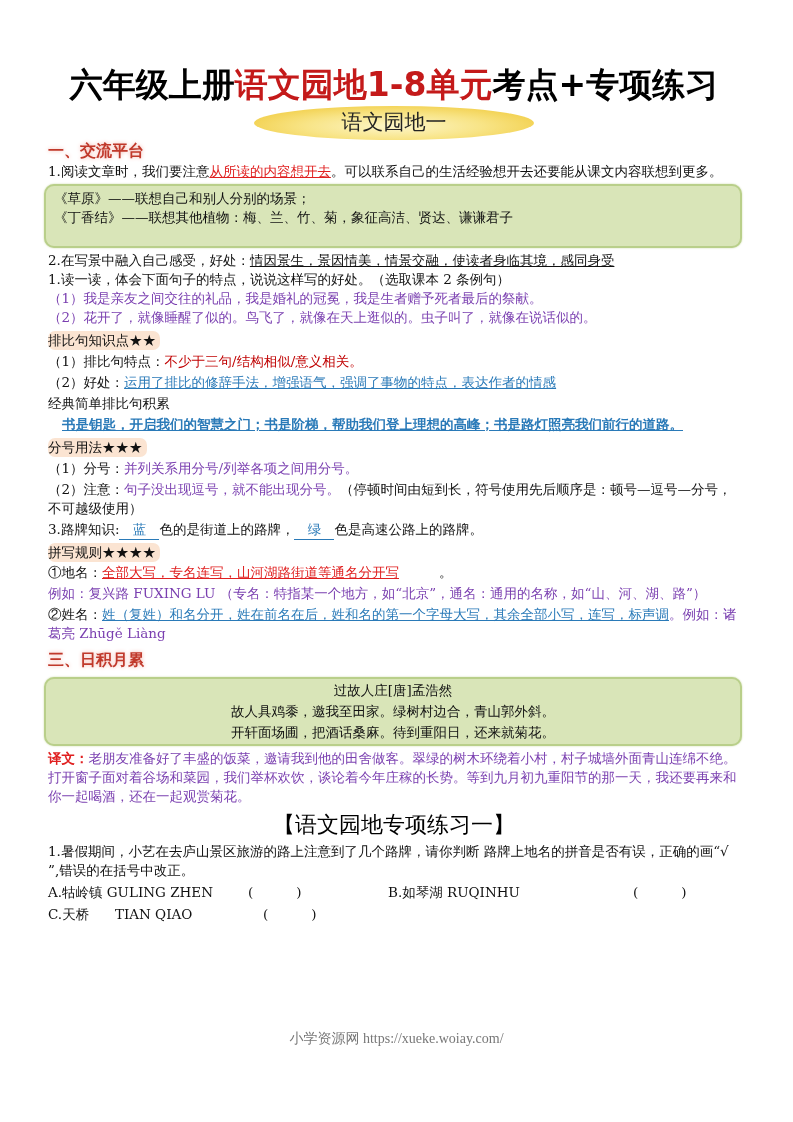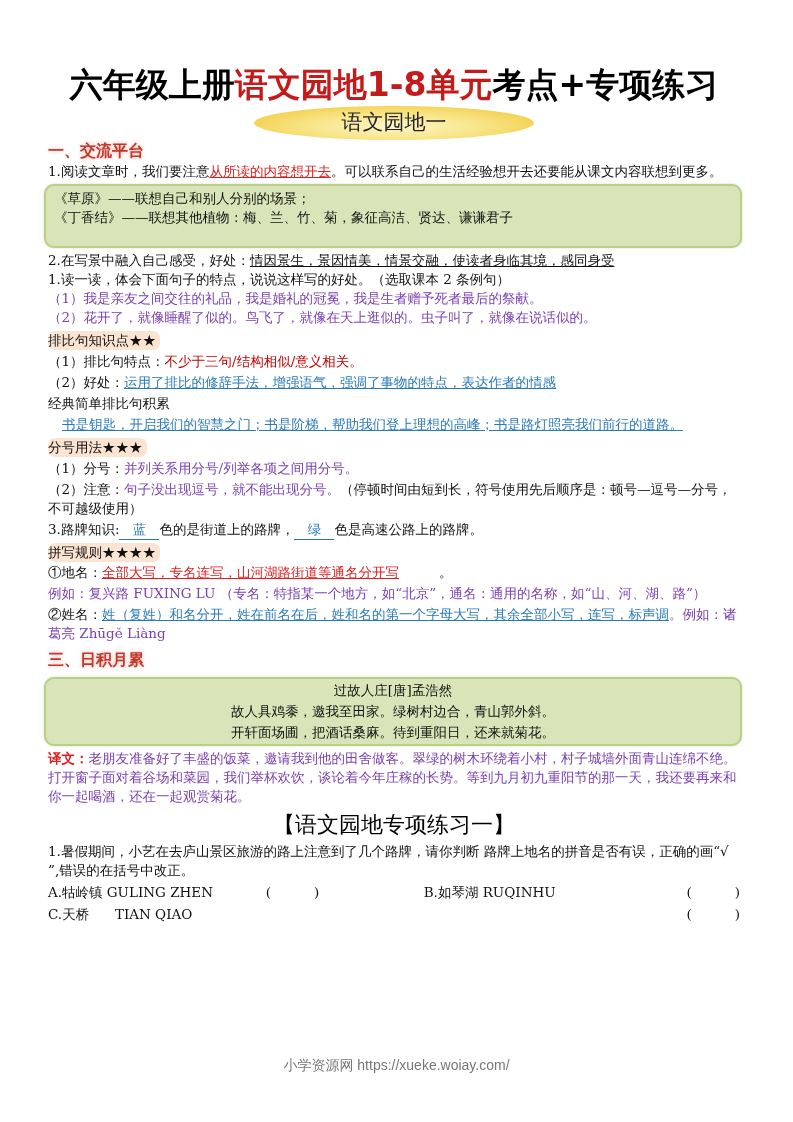--- a/index.html
+++ b/index.html
@@ -36,31 +36,31 @@
     .u { text-decoration: underline; }
     .green-box {
       background: #d9e5b8; border: 2px solid #b9cf8a; border-radius: 10px;
       padding: 3px 8px; margin: 3px -2px 3px -4px;
       box-shadow: 0 0 2px #c8d8a4;
     }
     .tag {
       display: inline-block; background: #fbe4d2; padding: 0 4px 0 0;
       font-size: 13.5px; line-height: 19px; border-radius: 7px;
     }
-    .ind2 { padding-left: 14px; }
+    .ind2 { padding-left: 14px; font-weight: bold; }
     .center { text-align: center; }
     .section2-title {
       text-align: center; font-size: 22px; line-height: 30px; margin: 4px 0 2px 0;
       font-family: "DejaVu Serif", serif; color: #000;
     }
-    .row { display: flex; justify-content: space-between; }
+    .row { display: flex; }
     .row span { white-space: pre; }
     .footer {
-      position: absolute; left: 0; right: 0; top: 1057px; text-align: center;
-      font-family: Liberation Sans, sans-serif; font-size: 14px; color: #777;
+      position: absolute; left: 0; right: 0; top: 1030px; text-align: center;
+      font-family: Liberation Serif, serif; font-size: 14px; color: #777;
     }
     .blank {
       display: inline-block; border-bottom: 1px solid #2a7ab8; min-width: 40px;
       text-align: center; color: #2a7ab8;
     }
   </style>
 </head>
 <body>
 
 <div class="page">

